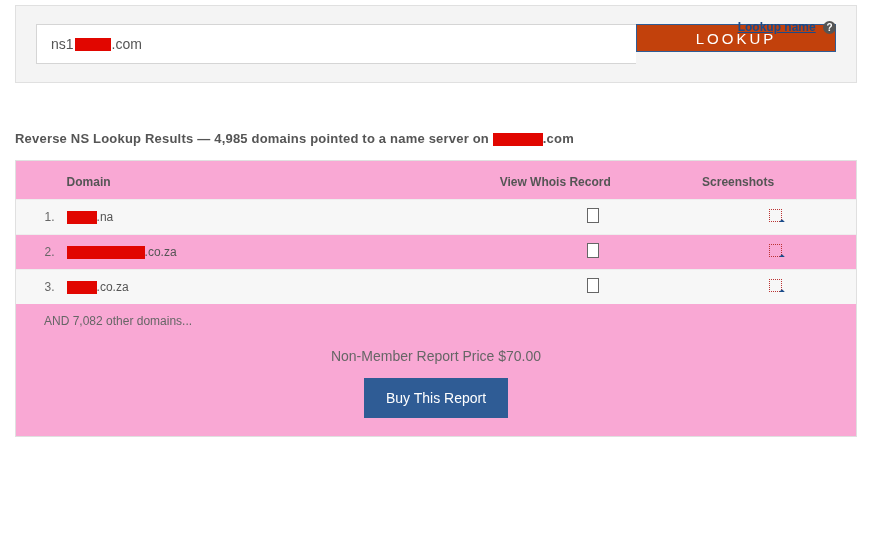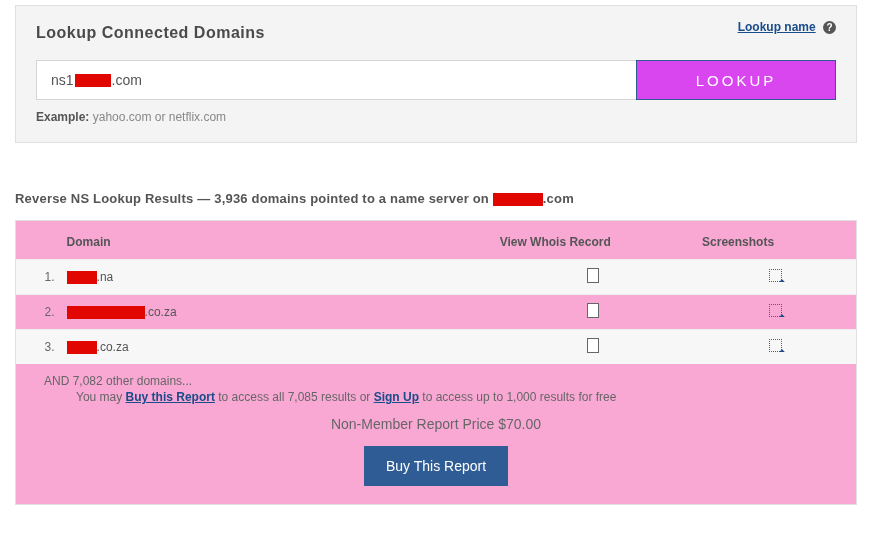--- a/index.html
+++ b/index.html
@@ -57,22 +57,22 @@
     height: 40px;
     border: 1px solid #d5d5d5;
     border-right: none;
     padding: 0 14px;
     font-size: 14px;
     color: #555;
     background: #fff;
   }
   .lookup-btn {
     width: 200px;
-    height: 40px;
-    background: #d946ef;
+    height: 28px;
+    background: #c2410c;
     color: #fff;
     border: 1px solid #2f5c95;
     font-size: 15px;
     letter-spacing: 3px;
     font-weight: 500;
     cursor: pointer;
   }
   .example {
     margin-top: 10px;
     font-size: 12px;
@@ -115,52 +115,47 @@
     display:inline-block; width:12px; height:15px; border:1px solid #666; background:#fff; position:relative; cursor:pointer;
   }
   .whois-icon::before{ content:""; position:absolute; left:-3px; top:-3px; width:12px; height:15px; border:1px solid #666; background:#fff; z-index:-1; }
   .ss-icon {
     display:inline-block; width:13px; height:13px; border:1px dotted #b33; position:relative; cursor:pointer;
   }
   .ss-icon::after{ content:""; position:absolute; right:-3px; bottom:-3px; width:0; height:0; border-left:4px solid transparent; border-top:4px solid #1a4b8a; transform:rotate(-45deg); }
   .and-line { margin: 10px 0 2px 28px; font-size:12px; color:#666; }
   .buy-line { margin-left: 60px; font-size:12px; color:#666; }
   .buy-line a { color:#1a4b8a; font-weight:700; text-decoration: underline; }
-  .price-line { text-align:center; margin-top:12px; font-size:14px; color:#666; }
+  .price-line { text-align:center; margin-top:20px; font-size:14px; color:#666; }
   .buy-btn-row { text-align:center; margin-top:14px; }
   .buy-btn {
     background:#2f5c95; color:#fff; border:none; padding:12px 22px; font-size:14px; cursor:pointer;
   }
 </style>
 </head>
 <body>
 <div class="wrap">
 
 <div class="panel">
   <div class="tips">
     <a href="#">Lookup name</a>
     <span class="help-icon">?</span>
   </div>
-  <div class="panel-title">Lookup Connected Domains</div>
   <div class="lookup-row">
     <div class="lookup-input" style="display:flex;align-items:center;">
       <span>ns1</span>
           <span class="redact" style="width:36px;margin:0 1px;"></span>
           <span>.com</span>
     </div>
     <button class="lookup-btn">LOOKUP</button>
   </div>
-  <div class="example">
-    <span class="lbl">Example:</span>
-    <span>yahoo.com or netflix.com</span>
-  </div>
 </div>
 
 <div class="results-heading">
-  <span>Reverse NS Lookup Results — 3,936 domains pointed to a name server on </span><span class="redact" style="width:50px;"></span><span>.com</span>
+  <span>Reverse NS Lookup Results — 4,985 domains pointed to a name server on </span><span class="redact" style="width:50px;"></span><span>.com</span>
 </div>
 
 <div class="results-panel">
   <table class="results">
     <thead>
       <tr>
         <th class="col-num"></th>
         <th class="col-domain">Domain</th>
         <th class="col-whois">View Whois Record</th>
         <th class="col-ss">Screenshots</th>
@@ -188,22 +183,19 @@
         <td class="col-domain">
           <span class="redact" style="width:30px"></span><span>.co.za</span>
         </td>
         <td class="col-whois"><span class="whois-icon"></span></td>
         <td class="col-ss"><span class="ss-icon"></span></td>
       </tr>
     </tbody>
   </table>
 
   <div class="and-line">AND 7,082 other domains...</div>
-  <div class="buy-line">
-    <span>You may </span><a href="#">Buy this Report</a><span> to access all 7,085 results or </span><a href="#">Sign Up</a><span> to access up to 1,000 results for free</span>
-  </div>
   <div class="price-line">Non-Member Report Price $70.00</div>
   <div class="buy-btn-row">
     <button class="buy-btn">Buy This Report</button>
   </div>
 </div>
 
 </div>
 
 </body></html>

